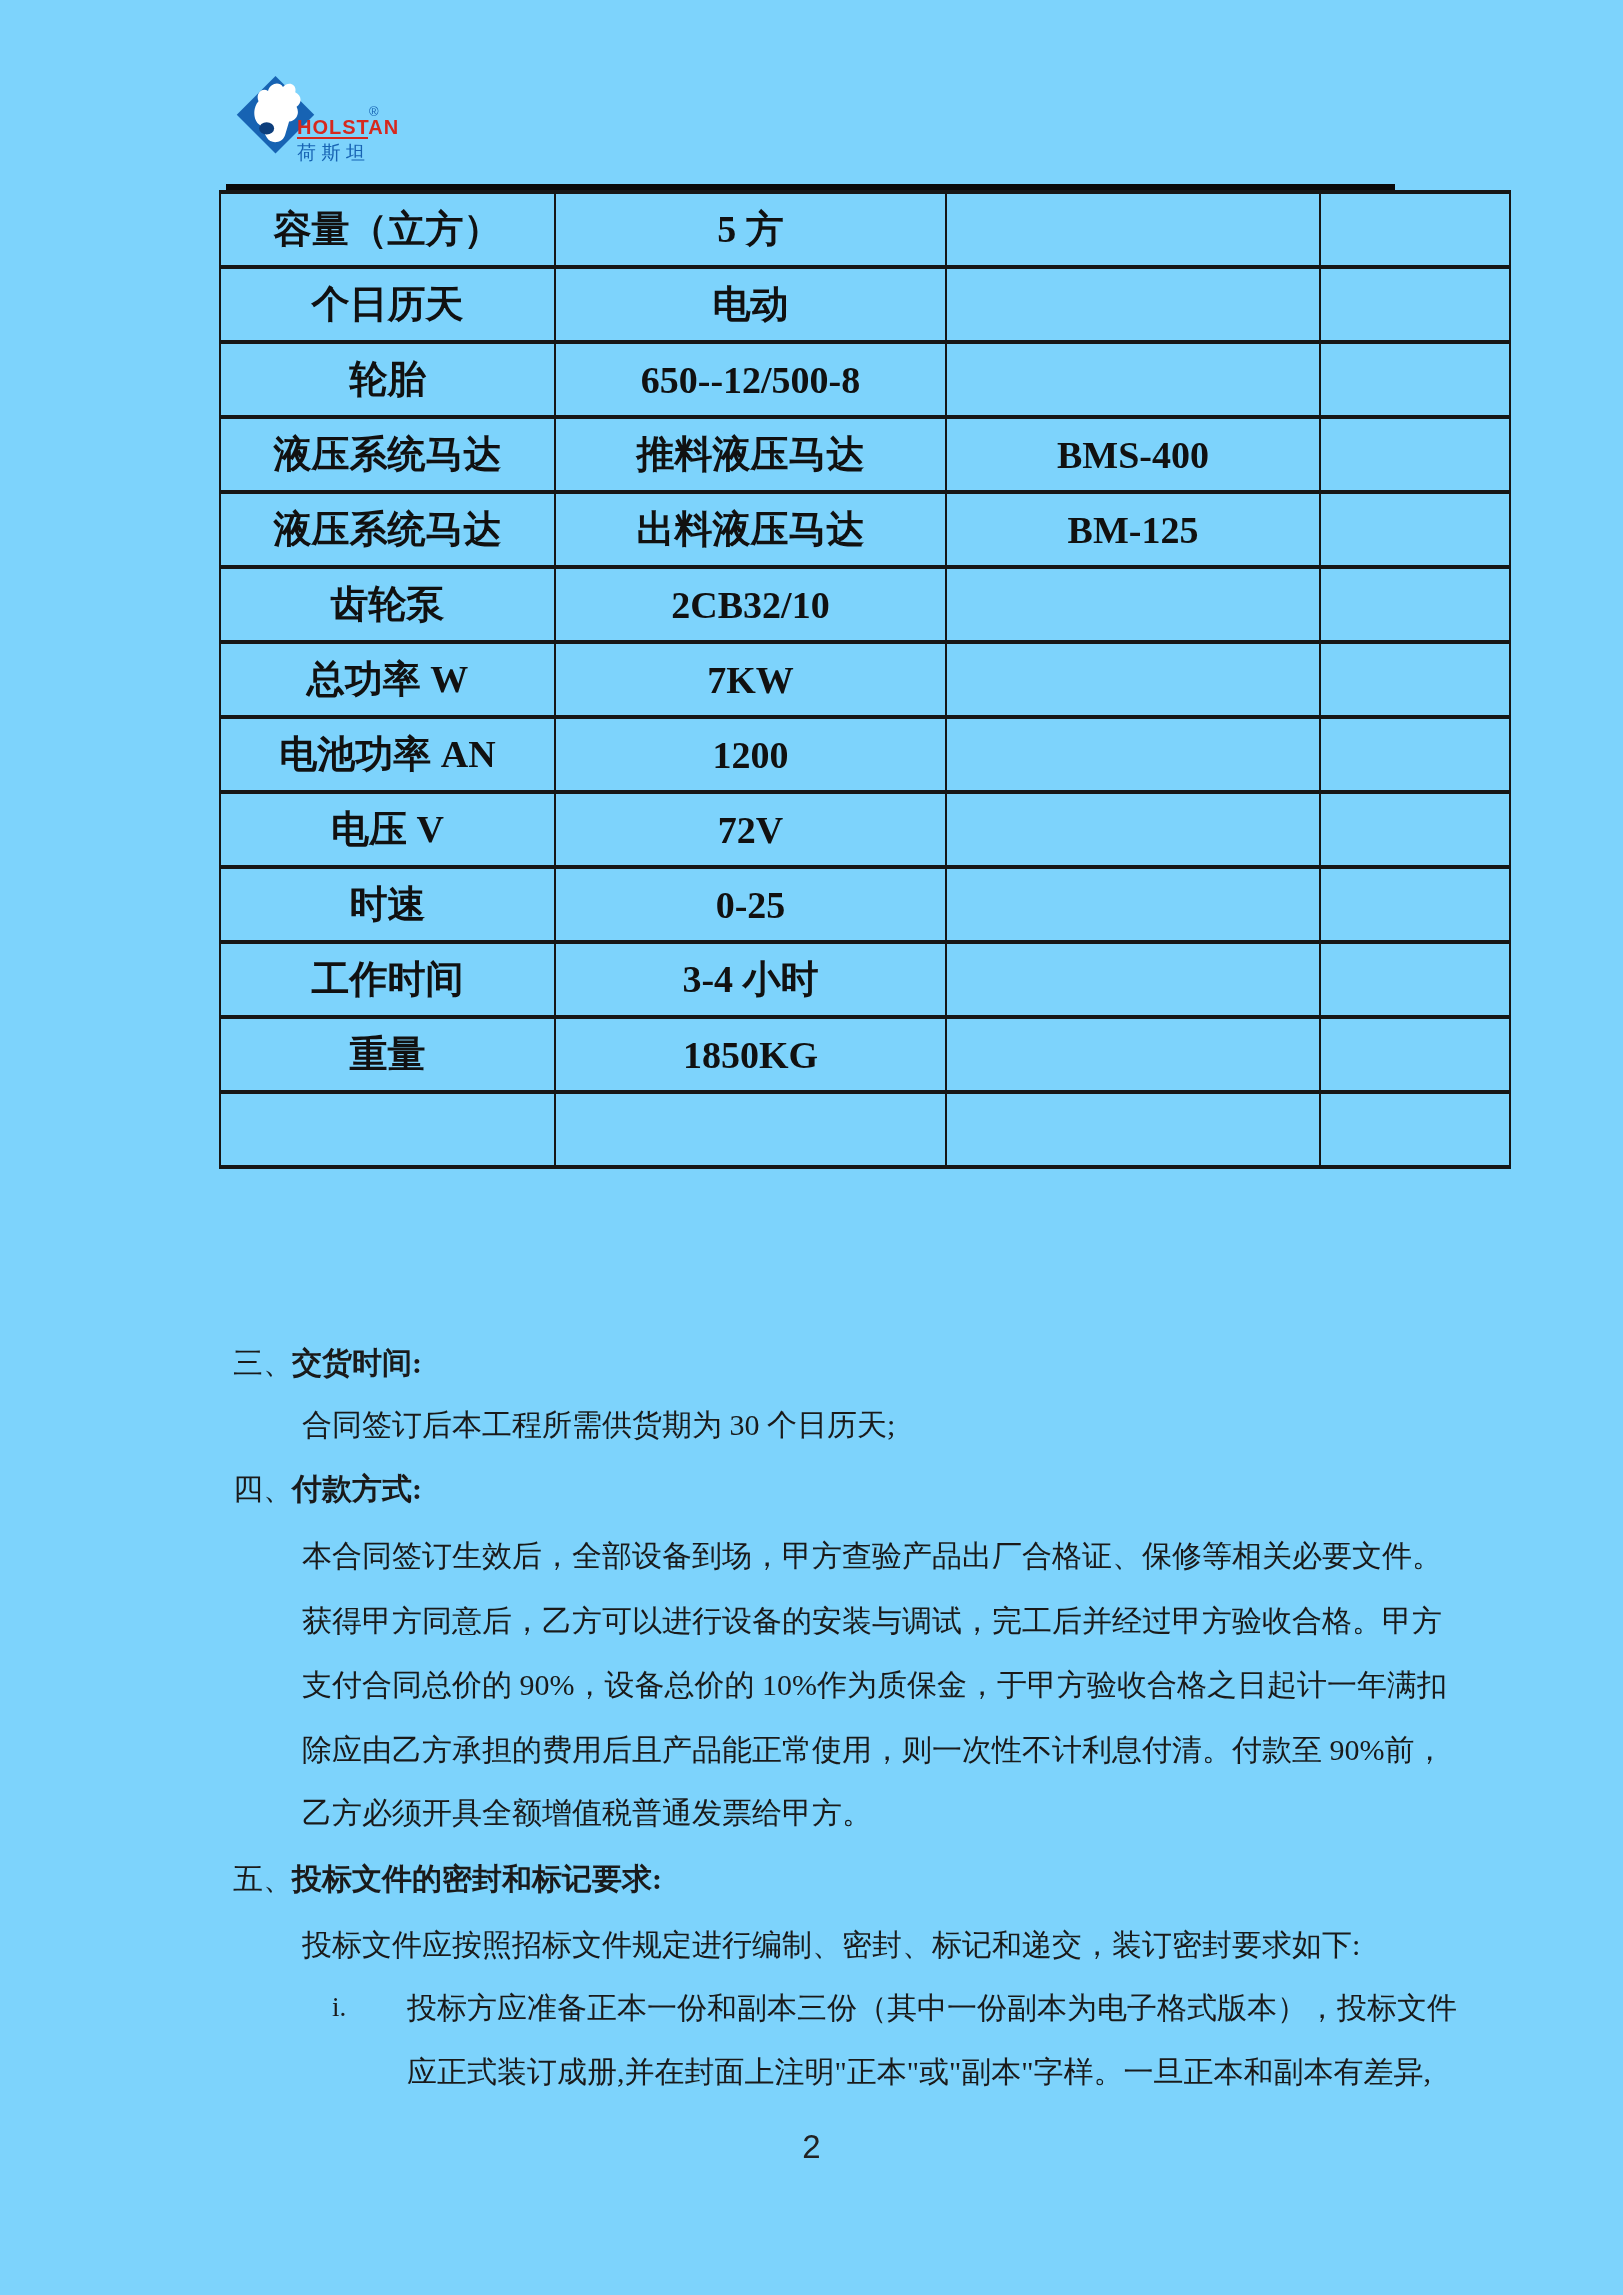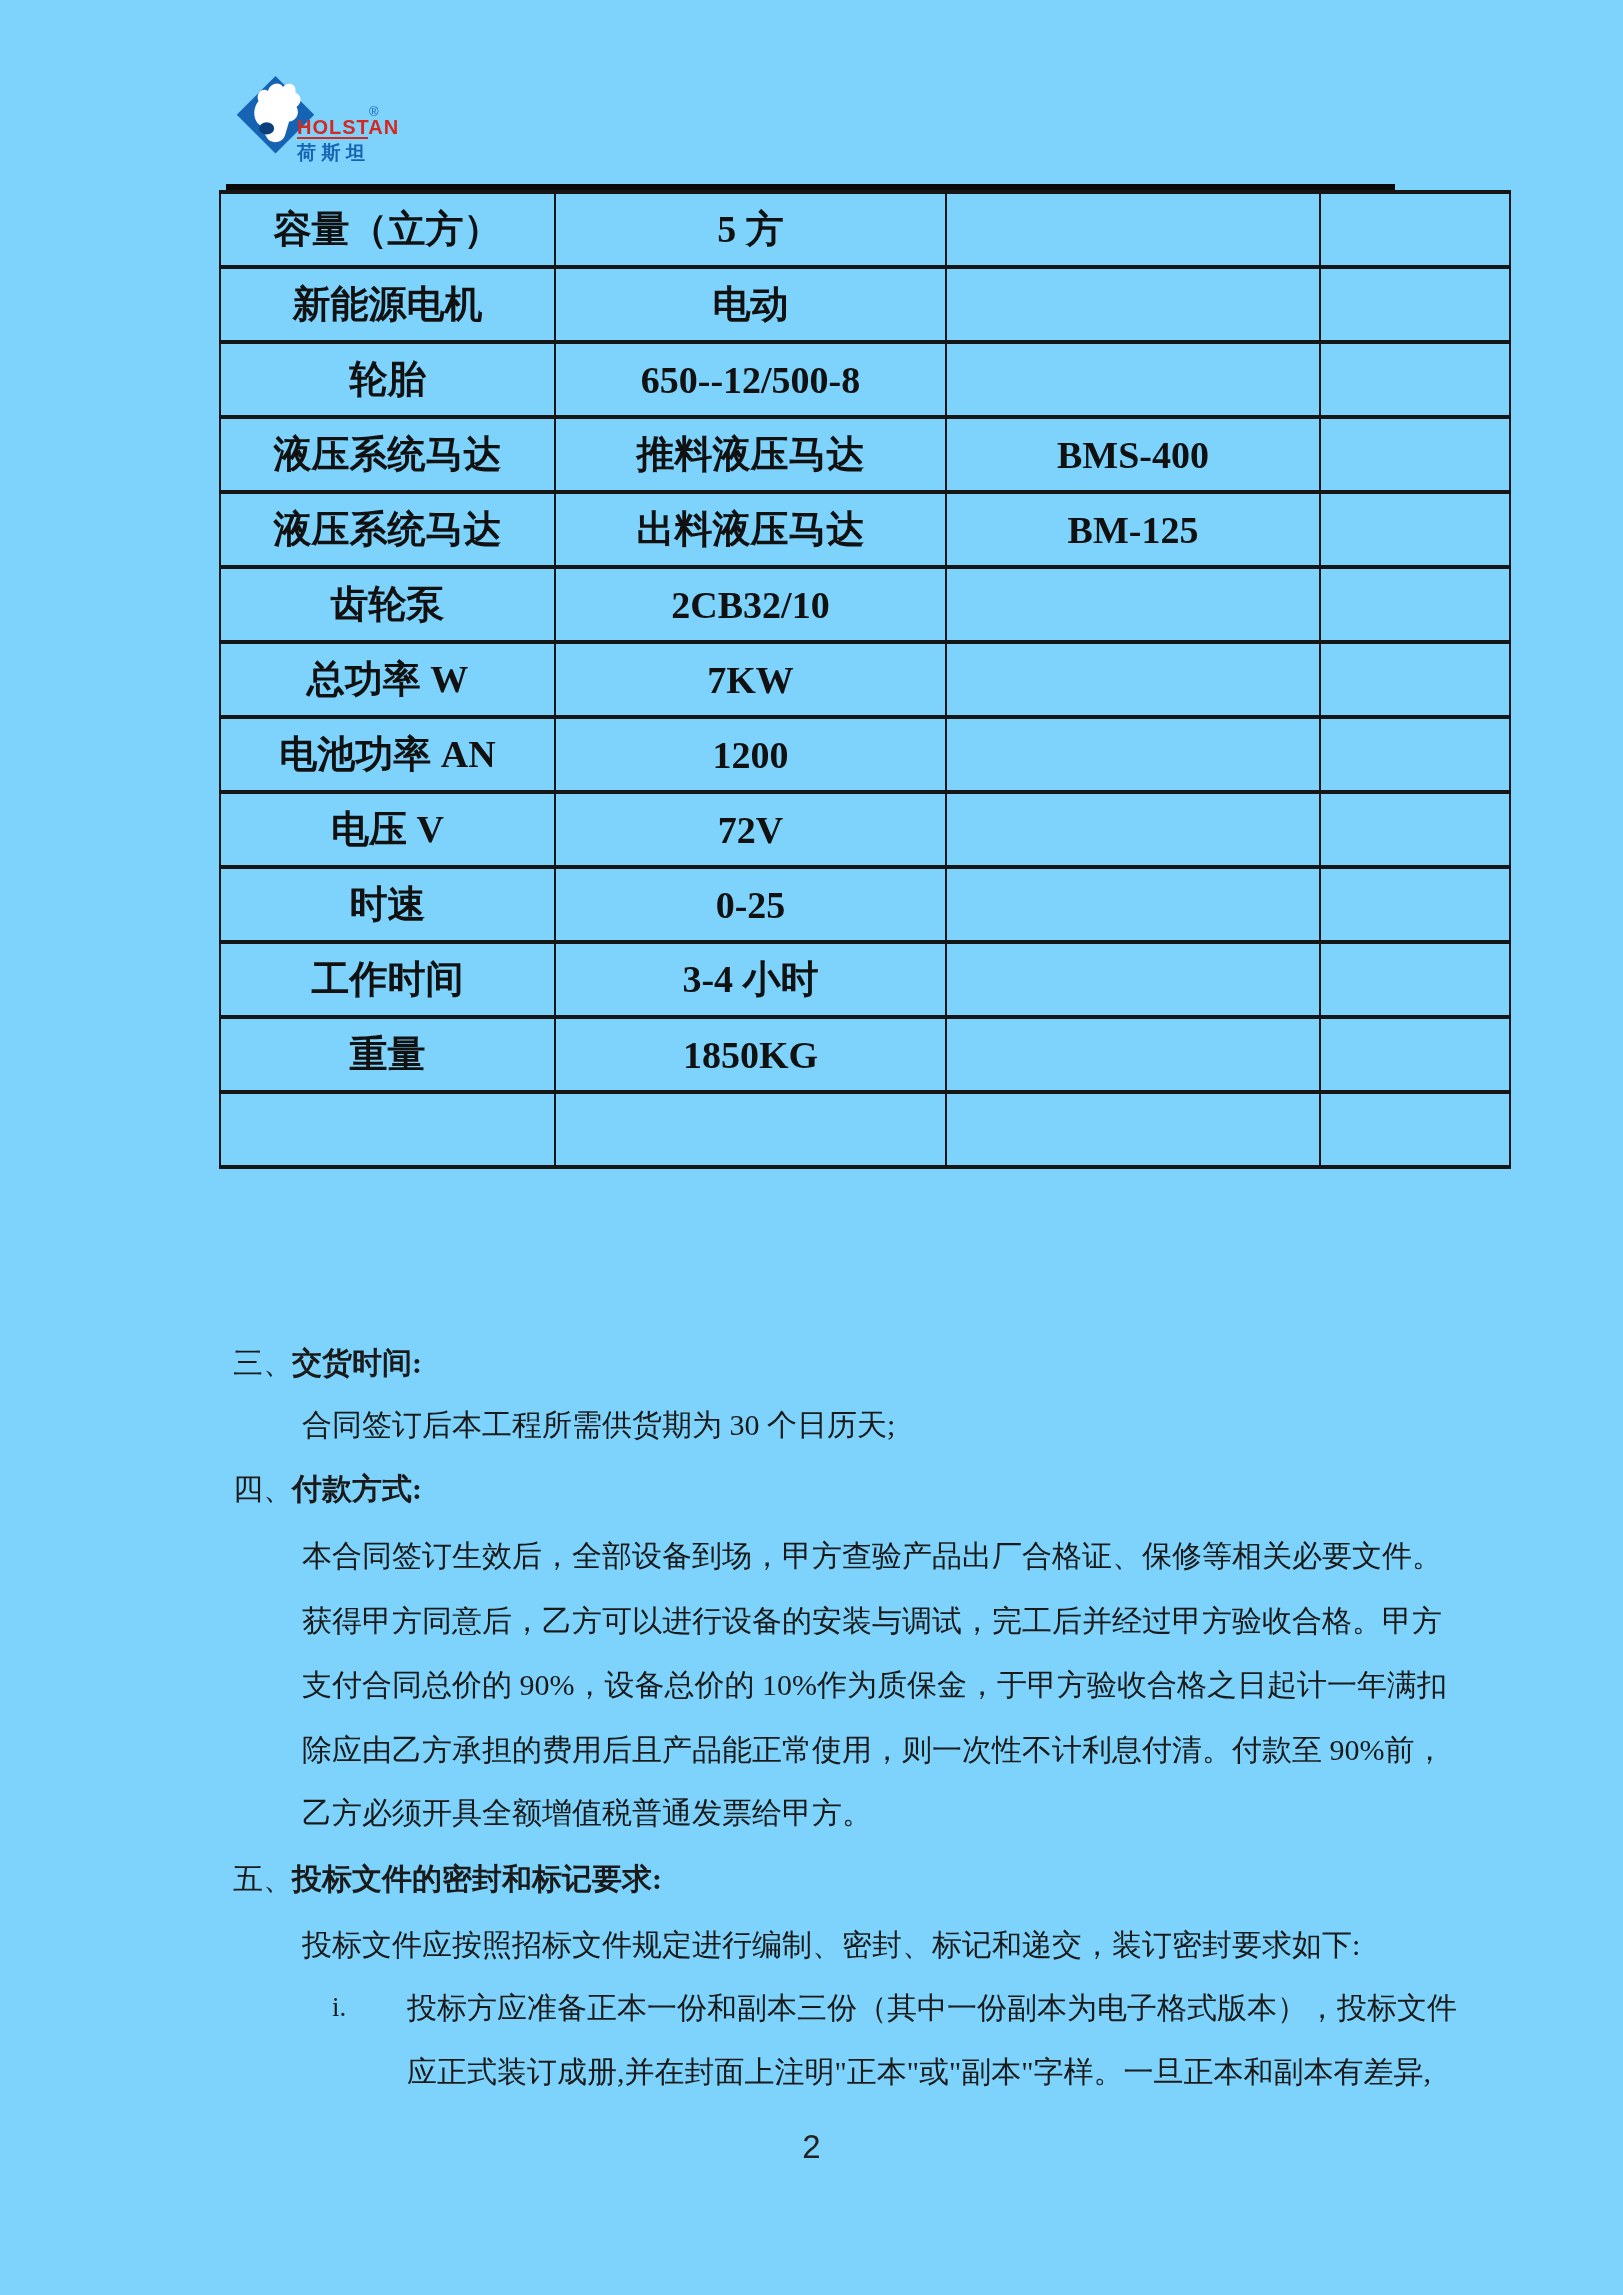--- a/index.html
+++ b/index.html
@@ -7,21 +7,21 @@
         font-family:"Liberation Serif",serif;}
   
   .logo{position:absolute;left:234px;top:74px;width:164px;height:92px;}
   .logo svg{position:absolute;left:0;top:0;display:block;}
   .brand-latin{position:absolute;left:63px;top:42px;font-family:"Liberation Sans",sans-serif;
                font-weight:bold;font-size:20px;color:#d6281e;letter-spacing:1px;white-space:nowrap;}
   .brand-underline{position:absolute;left:63px;top:63px;width:71px;height:2px;background:#d6281e;}
   .registered{position:absolute;left:135px;top:30px;font-family:"Liberation Sans",sans-serif;
               font-size:13px;color:#1763b3;}
   .brand-cn{position:absolute;left:63px;top:66px;font-family:"Liberation Sans",sans-serif;
-            font-weight:bold;font-size:19px;color:#1763b3;letter-spacing:5.5px;white-space:nowrap;}
+            font-weight:normal;font-size:19px;color:#1763b3;letter-spacing:5.5px;white-space:nowrap;}
   
   .topbar{position:absolute;left:226px;top:184px;width:1169px;height:8.9px;background:#0a0a0a;}
   table.spec{position:absolute;left:219px;top:190px;width:1289px;border-collapse:collapse;
              table-layout:fixed;}
   table.spec tr{height:75px;margin-left:41px;}
   table.spec td{border:2.7px solid #161616;border-top-width:4.1px;border-bottom-width:4.1px;
                 text-align:center;vertical-align:middle;padding:0 4.1px;
                 font-family:"Liberation Serif",serif;font-size:38px;font-weight:bold;color:#111;
                 overflow:hidden;white-space:nowrap;}
   
@@ -61,21 +61,21 @@
         <col style="width:190px">
     </colgroup>
     <tbody>
         <tr>
           <td>容量（立方）</td>
           <td>5 方</td>
           <td></td>
           <td></td>
         </tr>
         <tr>
-          <td>新能源电机</td>
+          <td>个日历天</td>
           <td>电动</td>
           <td></td>
           <td></td>
         </tr>
         <tr>
           <td>轮胎</td>
           <td>650--12/500-8</td>
           <td></td>
           <td></td>
         </tr>

